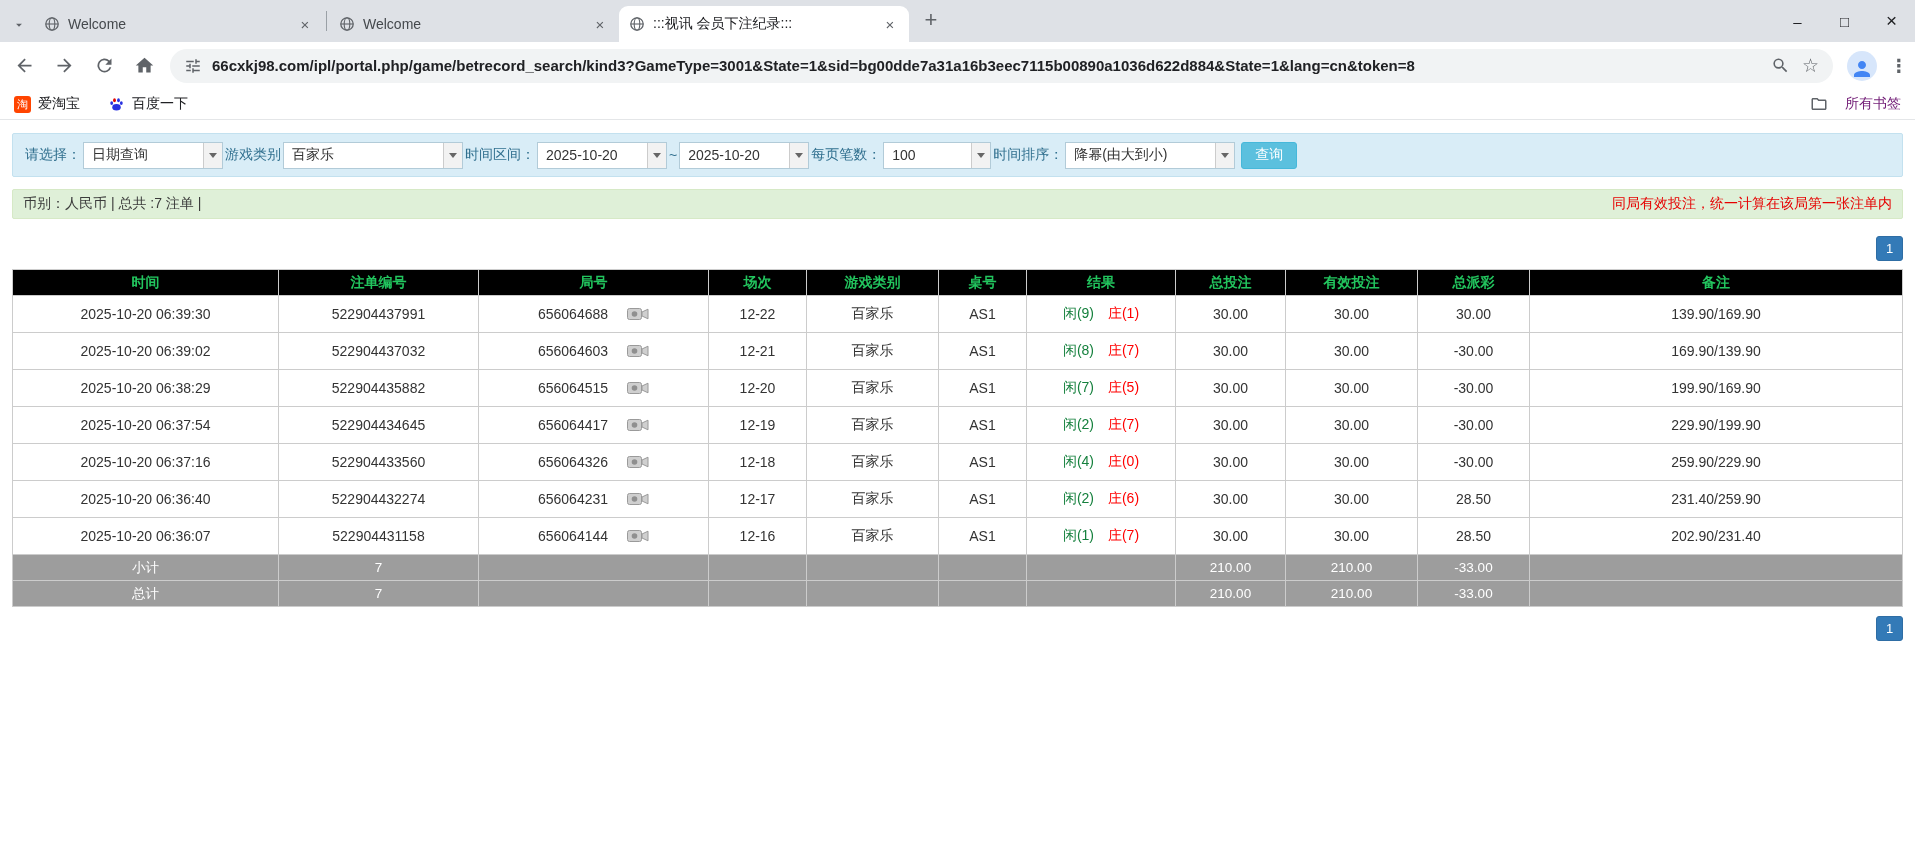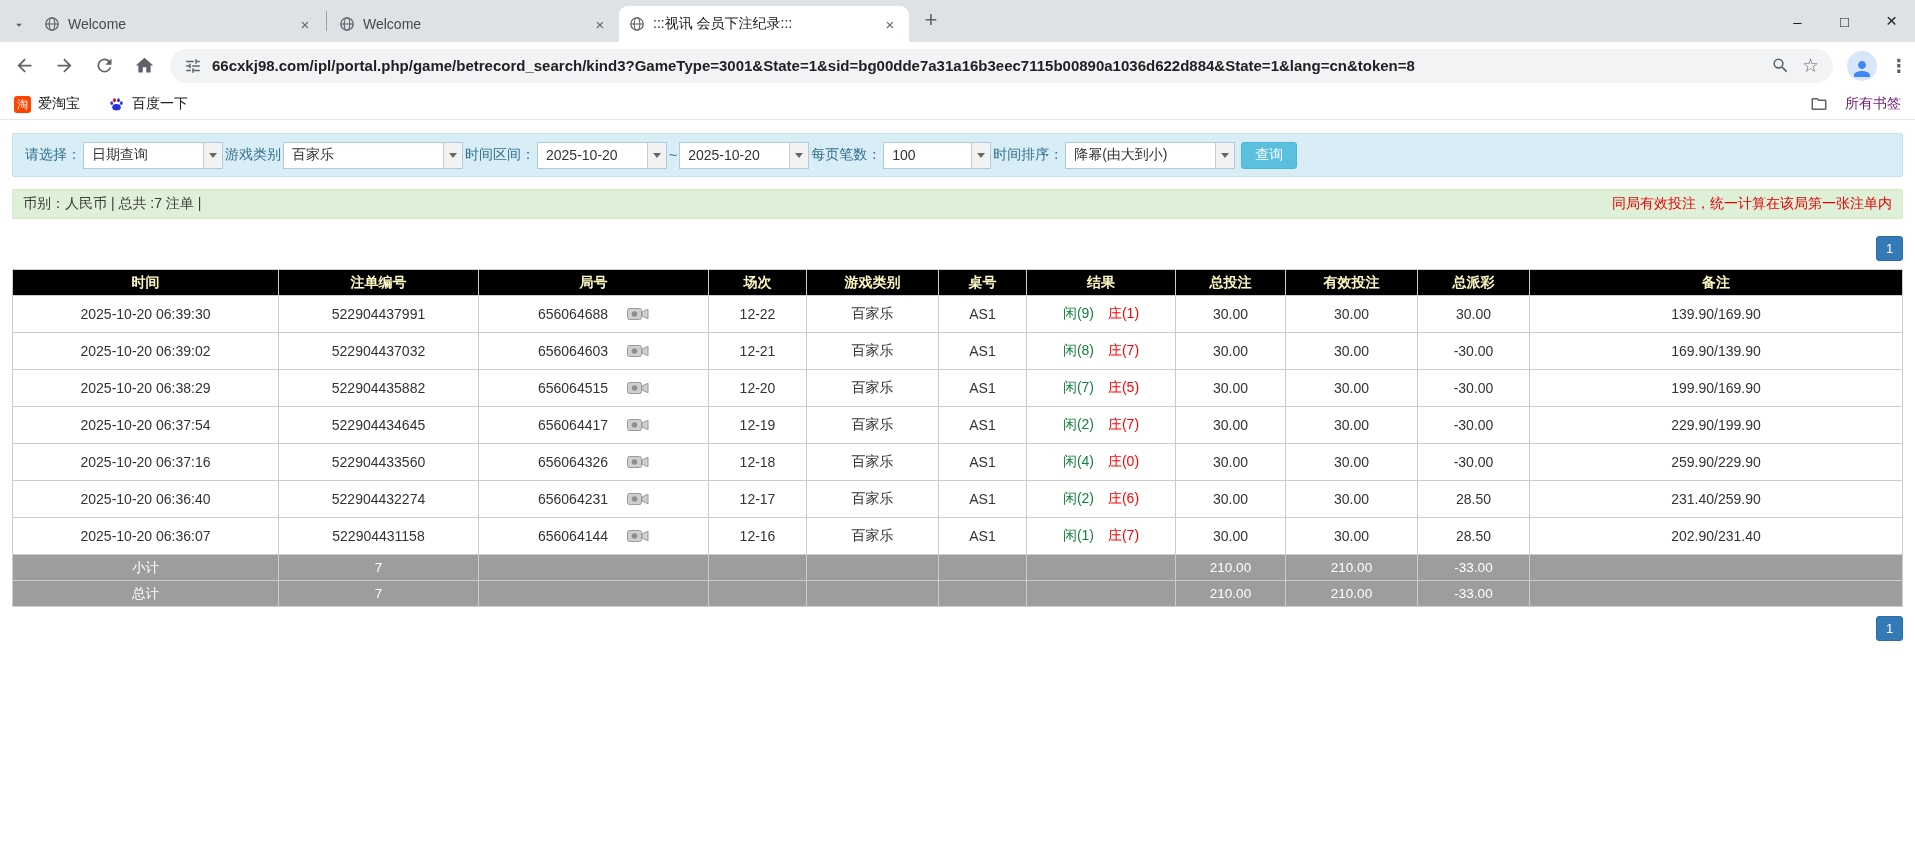--- a/index.html
+++ b/index.html
@@ -65,21 +65,21 @@
   .summary-left { color:#3b3b3b; }
   .summary-right { color:#e60000; }
 
   .pager { display:flex; justify-content:flex-end; }
   .pager.top { margin-top:17px; }
   .pager.bottom { margin-top:9px; }
   .page-btn { min-width:27px; height:25px; background:#337ab7; border:1px solid #2e6da4; border-radius:3px;
     color:#fff; font-size:13px; display:flex; align-items:center; justify-content:center; cursor:pointer; }
 
   table.bet-table { width:100%; margin-top:8px; border-collapse:collapse; table-layout:fixed; }
-  .bet-table th { background:#000; color:#fef9c3; font-size:14px; font-weight:bold; height:26px;
+  .bet-table th { background:#000; color:#22c55e; font-size:14px; font-weight:bold; height:26px;
     border:1px solid #ccc; text-align:center; }
   .bet-table td { background:#fff; border:1px solid #ccc; height:37px; text-align:center;
     font-size:14px; color:#333; overflow:hidden; }
   .bet-table tfoot td { background:#9d9d9d; color:#fff; height:26px; font-size:13.5px; }
   .neg { color:#e80000; }
   .link-blue { color:#337ab7; cursor:pointer; }
   .player { color:#15803d; }
   .banker { color:#ff0000;margin-left:10px; }
   .round-wrap { display:inline-flex; align-items:center; gap:19px; }
   .cam { display:inline-flex; cursor:pointer; }

